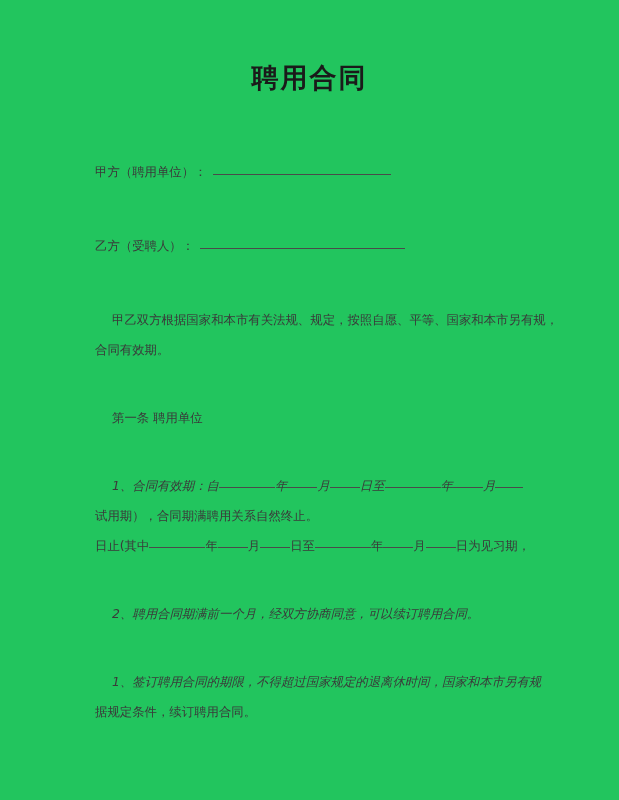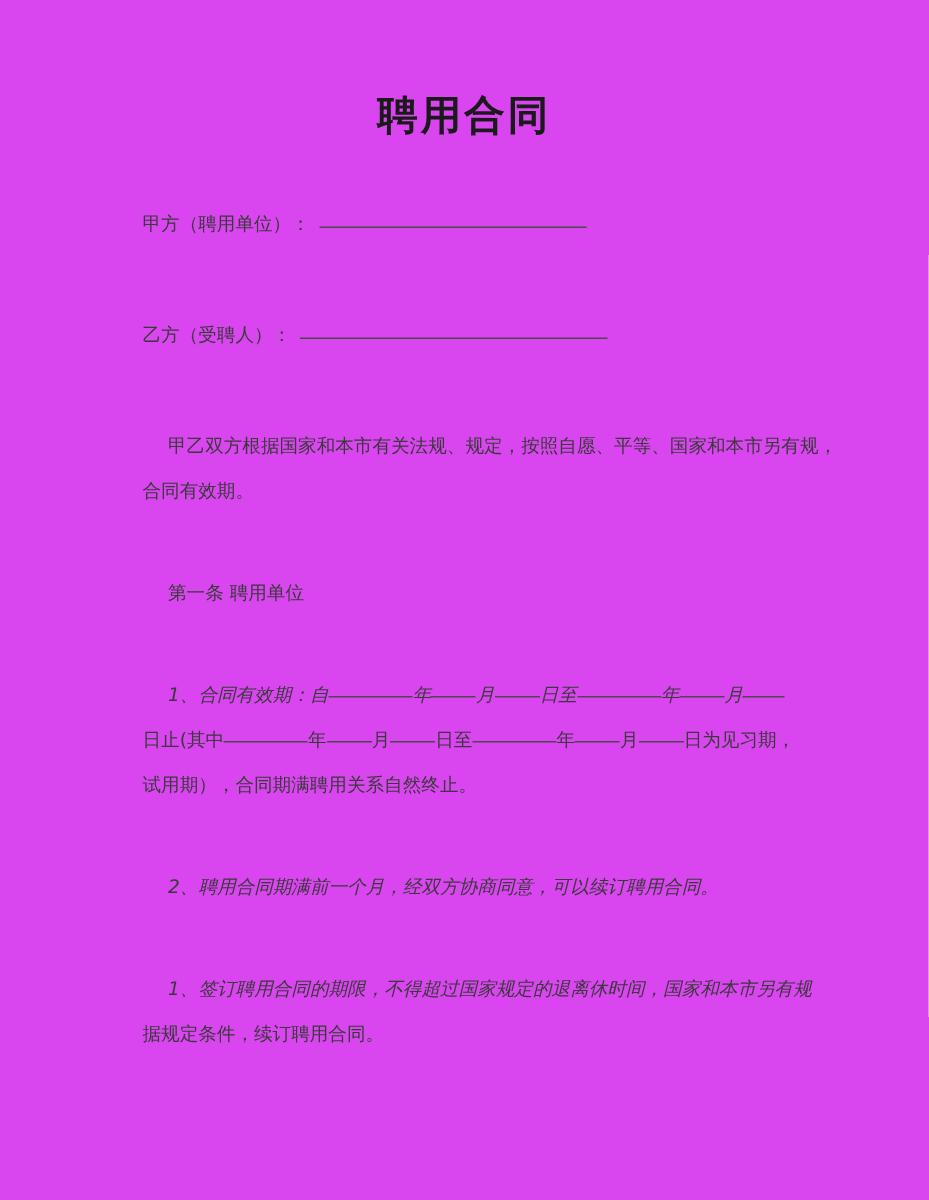--- a/index.html
+++ b/index.html
@@ -14,41 +14,41 @@
     position: relative;
     overflow: hidden;
     font-family: "DejaVu Sans", "Liberation Sans", sans-serif;
     color: #2b2b2b;
     -webkit-font-smoothing: antialiased;
   }
 
   .page {
     position: absolute;
     inset: 0;
-    background: #d946ef;
+    background: #22c55e;
   }
 
   
   .doc-title {
     position: absolute;
     top: 62px;
     left: 0;
     width: 619px;
     text-align: center;
     font-size: 27px;
     font-weight: 700;
     letter-spacing: 2px;
     color: #1a1a1a;
     line-height: 1.2;
   }
 
   
   .body-block {
     position: absolute;
-    top: 134px;
+    top: 157px;
     left: 95px;
     width: 432px;
     font-size: 12.4px;
     line-height: 30px;
     color: #3a3a3a;
   }
 
   .para {
     margin: 0;
     white-space: nowrap;
@@ -134,25 +134,25 @@
     <div class="gap-lg"></div>
 
     <p class="section-head">第一条  聘用单位</p>
 
     <div class="gap-lg"></div>
 
     <p class="clause-line first">
       <span>1、合同有效期：自</span><span class="blank blank-year"></span><span>年</span><span class="blank blank-month"></span><span>月</span><span class="blank blank-day"></span><span>日至</span><span class="blank blank-year"></span><span>年</span><span class="blank blank-month"></span><span>月</span><span class="blank blank-tail"></span>
     </p>
 
+    <p class="clause-line">试用期），合同期满聘用关系自然终止。</p>
+
     <p class="clause-line">
       <span>日止(其中</span><span class="blank blank-year"></span><span>年</span><span class="blank blank-month"></span><span>月</span><span class="blank blank-day"></span><span>日至</span><span class="blank blank-year"></span><span>年</span><span class="blank blank-month"></span><span>月</span><span class="blank blank-day"></span><span>日为见习期，</span>
     </p>
-
-    <p class="clause-line">试用期），合同期满聘用关系自然终止。</p>
 
     <div class="gap-lg"></div>
 
     <p class="clause-line first">2、聘用合同期满前一个月，经双方协商同意，可以续订聘用合同。</p>
 
     <div class="gap-lg"></div>
 
     <p class="clause-line first">1、签订聘用合同的期限，不得超过国家规定的退离休时间，国家和本市另有规</p>
     <p class="clause-line">据规定条件，续订聘用合同。</p>
 

